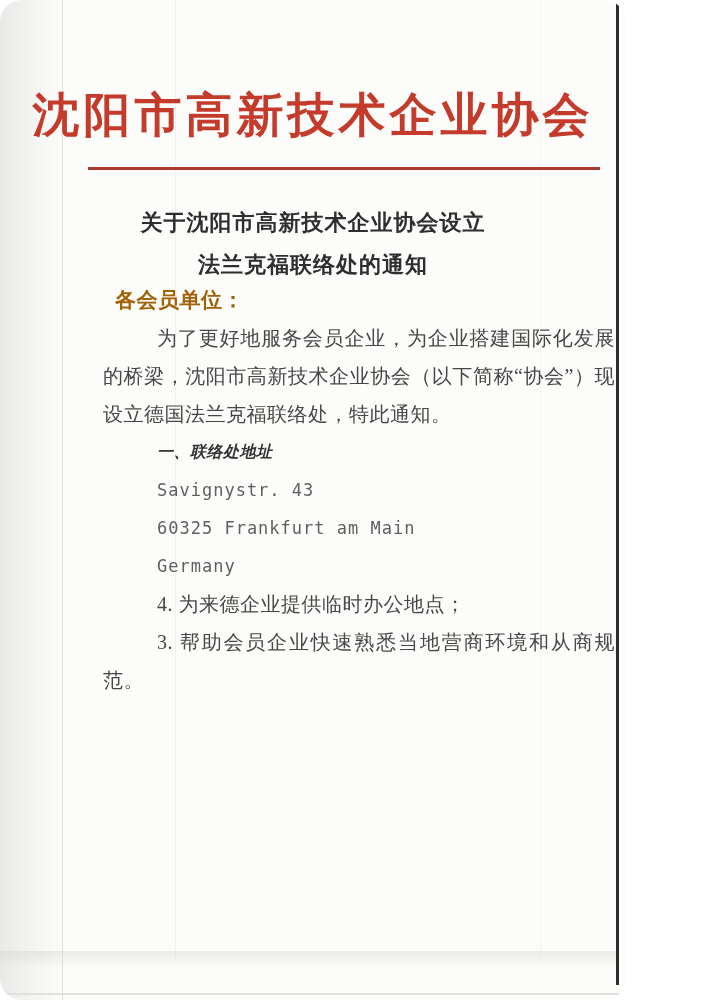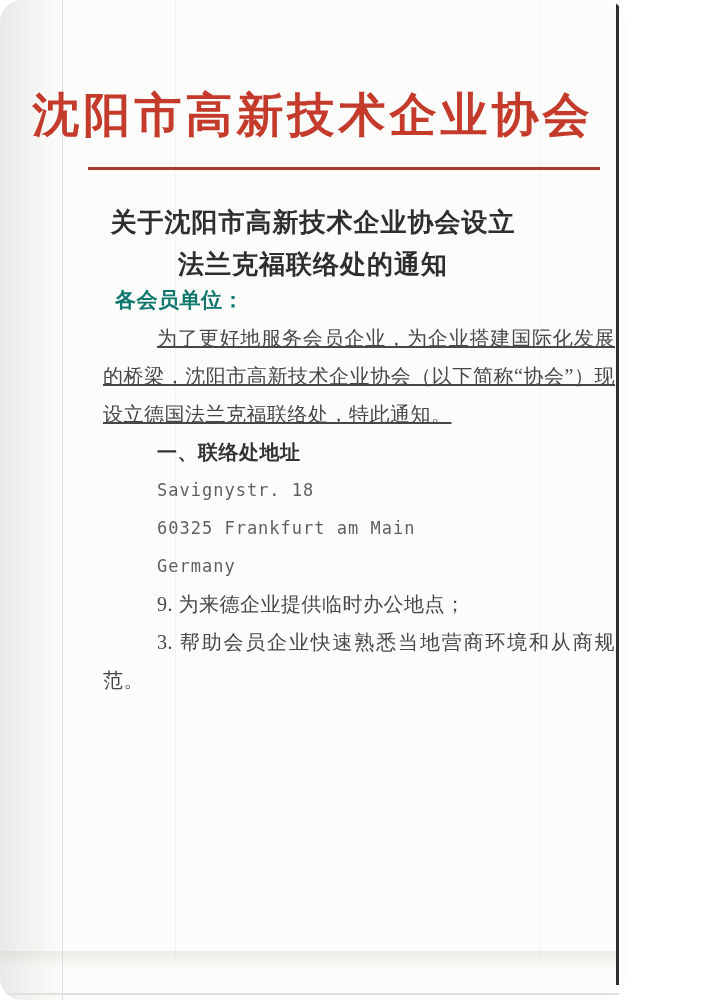--- a/index.html
+++ b/index.html
@@ -66,48 +66,49 @@
     position: absolute;
     top: 167px; left: 88px;
     width: 512px; height: 3px;
     background: #a93a2e;
   }
   .doc-title {
     position: absolute;
     top: 202px; left: 0;
     width: 100%;
     text-align: center;
-    font-size: 26px;
+    font-size: 22px;
     font-weight: bold;
     color: #2e2e2e;
     line-height: 42px;
     letter-spacing: 1px;
   }
   .content {
     position: absolute;
     left: 103px; top: 281px;
     width: 512px;
     font-size: 20px;
     line-height: 38px;
     color: #474747;
     text-align: justify;
     letter-spacing: 0.5px;
   }
   .salutation {
     font-weight: bold;
-    color: #0f766e;
+    color: #a16207;
     padding-left: 12px;
     font-size: 21px;
   }
-  .para { text-indent: 54px; text-decoration: underline; }
+  .para { text-indent: 54px; }
   .sec-heading {
     font-weight: bold;
     color: #333333;
     text-indent: 54px;
-    font-size: 20px;
+    font-size: 16px;
+    font-style: italic;
   }
   .addr-line {
     text-indent: 54px;
     font-family: "DejaVu Sans Mono", monospace;
     font-size: 17px;
     color: #5f5f5f;
     letter-spacing: 1px;
   }
   .item { text-indent: 54px; }
 </style>
@@ -130,27 +131,27 @@
   </div>
 
   <div class="content">
 
     <div class="salutation">各会员单位：</div>
 
     <div class="para">为了更好地服务会员企业，为企业搭建国际化发展的桥梁，沈阳市高新技术企业协会（以下简称“协会”）现设立德国法兰克福联络处，特此通知。</div>
 
     <div class="sec-heading">一、联络处地址</div>
 
-    <div class="addr-line">Savignystr. 18</div>
+    <div class="addr-line">Savignystr. 43</div>
     <div class="addr-line">60325 Frankfurt am Main</div>
     <div class="addr-line">Germany</div>
 
 
 
-    <div class="item">9. 为来德企业提供临时办公地点；</div>
+    <div class="item">4. 为来德企业提供临时办公地点；</div>
     <div class="item">3. 帮助会员企业快速熟悉当地营商环境和从商规范。</div>
 
   </div>
 
   <div class="edge-bottom-band"></div>
   <div class="edge-bottom-line"></div>
   <div class="edge-right"></div>
 
 </div>
 

